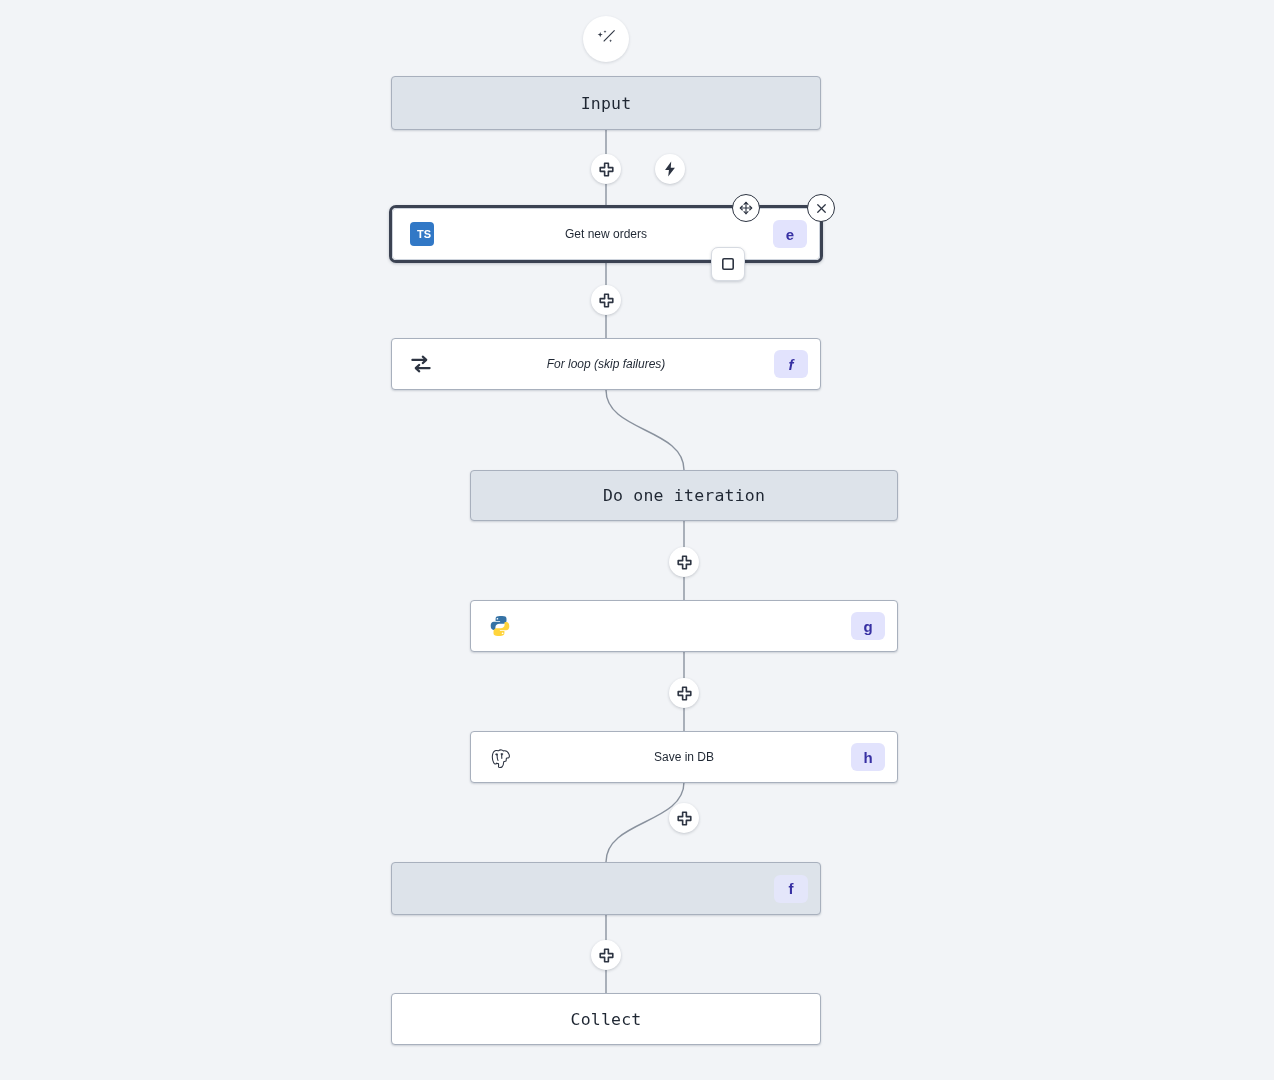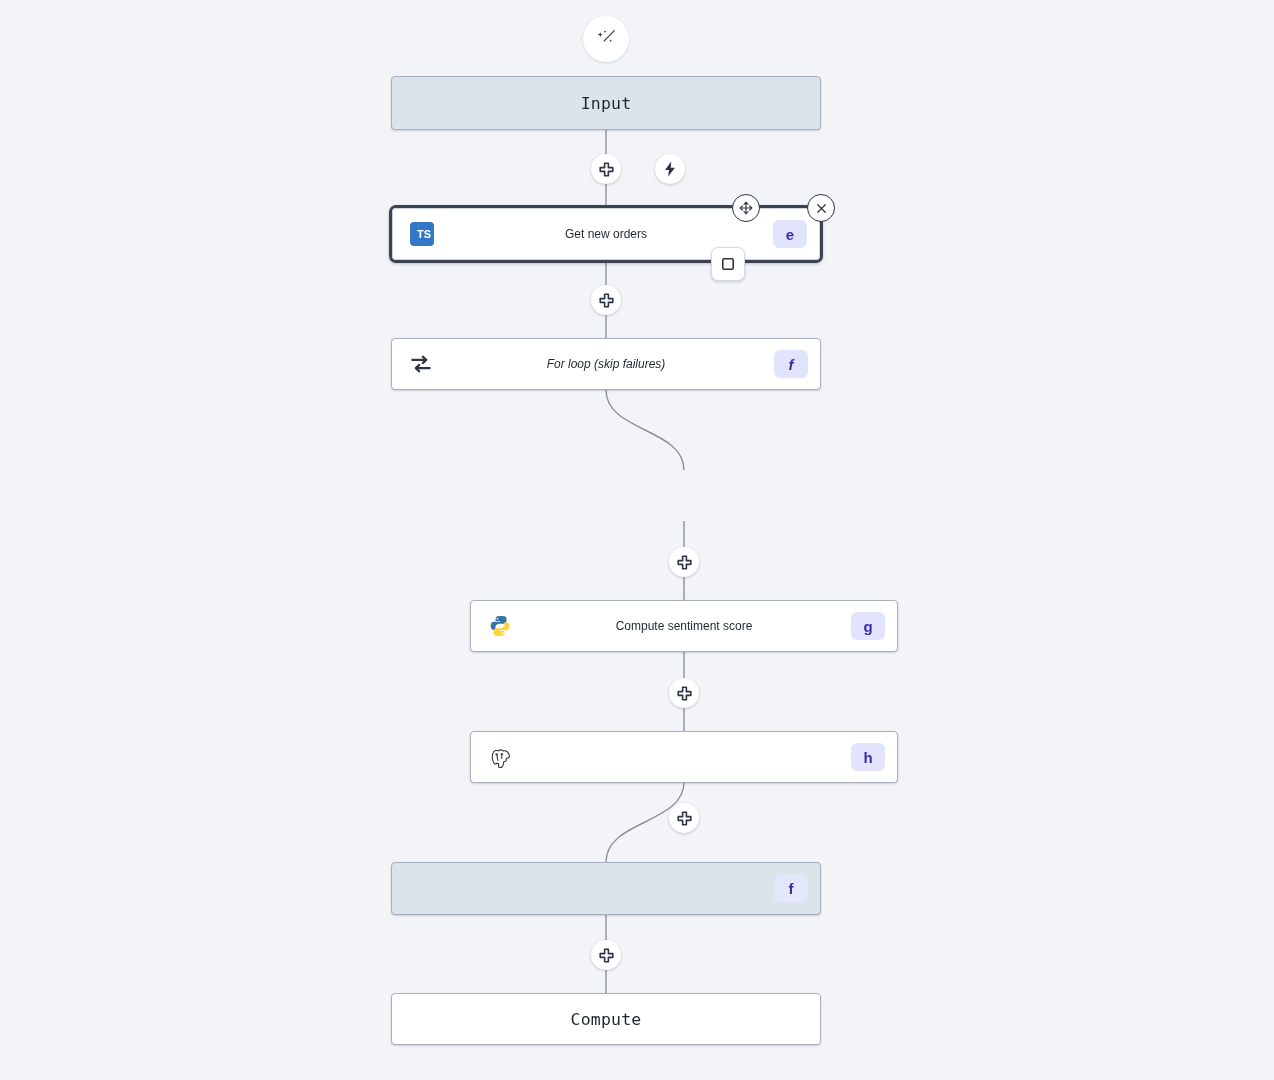--- a/index.html
+++ b/index.html
@@ -273,35 +273,37 @@
           <polyline points="13.6,5.2 16.9,8.2 13.6,11.2"></polyline>
           <path d="M20 15.8 h-12.2"></path>
           <polyline points="10.4,12.8 7.1,15.8 10.4,18.8"></polyline>
         </g>
       </svg>
     </span>
     <span class="node-label">For loop (skip failures)</span>
     <span class="badge">f</span>
   </div>
 
+  <div class="node virtual" style="left:470px; top:470px; width:428px; height:51px;">
+    <span class="node-label mono">Do one iteration</span>
+  </div>
 
   <div class="round-btn" style="left:669px; top:547px;">
     <svg width="17" height="17" viewBox="0 0 20 20">
       <path d="M7.8 2.6 h4.4 v5.2 h5.2 v4.4 h-5.2 v5.2 h-4.4 v-5.2 h-5.2 v-4.4 h5.2 z" fill="none" stroke="#2d3442" stroke-width="1.9" stroke-linejoin="round"></path>
     </svg>
   </div>
 
   <div class="node plain" style="left:470px; top:600px; width:428px; height:52px;">
     <span class="node-icon">
       <svg width="24" height="24" viewBox="0 0 24 24">
         <path d="M11.9 2.1 c-2.4 0-4.3.6-4.3 2.6 v2.2 h4.5 v.8 H5.9 c-2 0-3.2 1.5-3.2 4.1 0 2.4 1 4.1 3 4.1 h1.7 v-2.6 c0-2.2 1.8-3.6 3.9-3.6 h4.2 c1.8 0 3-1.4 3-3.2 V4.7 c0-1.9-1.6-2.6-4.2-2.6 z M9.4 3.9 a.85.85 0 1 1 0 1.7 a.85.85 0 0 1 0-1.7 z" fill="#3572a5"></path>
         <path d="M12.1 21.9 c2.4 0 4.3-.6 4.3-2.6 v-2.2 h-4.5 v-.8 h6.2 c2 0 3.2-1.5 3.2-4.1 0-2.4-1-4.1-3-4.1 h-1.7 v2.6 c0 2.2-1.8 3.6-3.9 3.6 H8.5 c-1.8 0-3 1.4-3 3.2 v1.8 c0 1.9 1.6 2.6 4.2 2.6 z M14.6 20.1 a.85.85 0 1 1 0-1.7 a.85.85 0 0 1 0 1.7 z" fill="#ffd43b"></path>
       </svg>
     </span>
-    <span class="node-label">Compute sentiment score</span>
     <span class="badge">g</span>
   </div>
 
   <div class="round-btn" style="left:669px; top:678px;">
     <svg width="17" height="17" viewBox="0 0 20 20">
       <path d="M7.8 2.6 h4.4 v5.2 h5.2 v4.4 h-5.2 v5.2 h-4.4 v-5.2 h-5.2 v-4.4 h5.2 z" fill="none" stroke="#2d3442" stroke-width="1.9" stroke-linejoin="round"></path>
     </svg>
   </div>
 
   <div class="node plain" style="left:470px; top:731px; width:428px; height:52px;">
@@ -311,36 +313,37 @@
           <path d="M17.6 15.6 c.3-2.4.2-2.8.9-2.7 l.2 0 c.5 0 1.2-.1 1.6-.6 .5-.7.5-1.8-.1-3.1 -1-2.3-2.8-3.2-4.5-2.9 -.2 0-.4.1-.6.1 -.3-.5-.9-.8-1.6-.9 -1.3-.2-2.4.3-3 .8 -.4-.2-1.3-.5-2.3-.3 -1.6.3-2.7 1.7-3.1 4 -.4 2.4.2 5.6 1.1 7.3 .4.8.9 1.2 1.4 1.2 .4 0 .9-.2 1.4-.9 .4.4 1 .6 1.6.5 .1.7.1 1.4.1 2 0 .3-.1.6-.1.9 0 .1 0 .3.1.4 .2.2.6.3 1.1.3 .8 0 1.7-.2 2.2-.7 .9-.7 1.3-2.1 1.4-4.7 z"></path>
           <path d="M9.4 10.1 c-.1 1.1 0 2.2.2 3.3 .1.6.3 1.2.6 1.7"></path>
           <path d="M13.6 9.9 c-.1 1.1 0 2.3.1 3.4"></path>
           <path d="M8.1 9.4 c.5-.2 1.1-.2 1.6 0"></path>
           <path d="M13.0 9.2 c.5-.2 1.0-.2 1.5 0"></path>
           <circle cx="8.9" cy="9.8" r="0.3" fill="#2d3442"></circle>
           <circle cx="13.7" cy="9.6" r="0.3" fill="#2d3442"></circle>
         </g>
       </svg>
     </span>
+    <span class="node-label">Save in DB</span>
     <span class="badge">h</span>
   </div>
 
   <div class="round-btn" style="left:669px; top:803px;">
     <svg width="17" height="17" viewBox="0 0 20 20">
       <path d="M7.8 2.6 h4.4 v5.2 h5.2 v4.4 h-5.2 v5.2 h-4.4 v-5.2 h-5.2 v-4.4 h5.2 z" fill="none" stroke="#2d3442" stroke-width="1.9" stroke-linejoin="round"></path>
     </svg>
   </div>
 
   <div class="node virtual" style="left:391px; top:862px; width:430px; height:53px;">
     <span class="badge faint">f</span>
   </div>
 
   <div class="round-btn" style="left:591px; top:940px;">
     <svg width="17" height="17" viewBox="0 0 20 20">
       <path d="M7.8 2.6 h4.4 v5.2 h5.2 v4.4 h-5.2 v5.2 h-4.4 v-5.2 h-5.2 v-4.4 h5.2 z" fill="none" stroke="#2d3442" stroke-width="1.9" stroke-linejoin="round"></path>
     </svg>
   </div>
 
   <div class="node plain" style="left:391px; top:993px; width:430px; height:52px;">
-    <span class="node-label mono">Compute</span>
+    <span class="node-label mono">Collect</span>
   </div>
 
 </div>
 
 </body></html>

